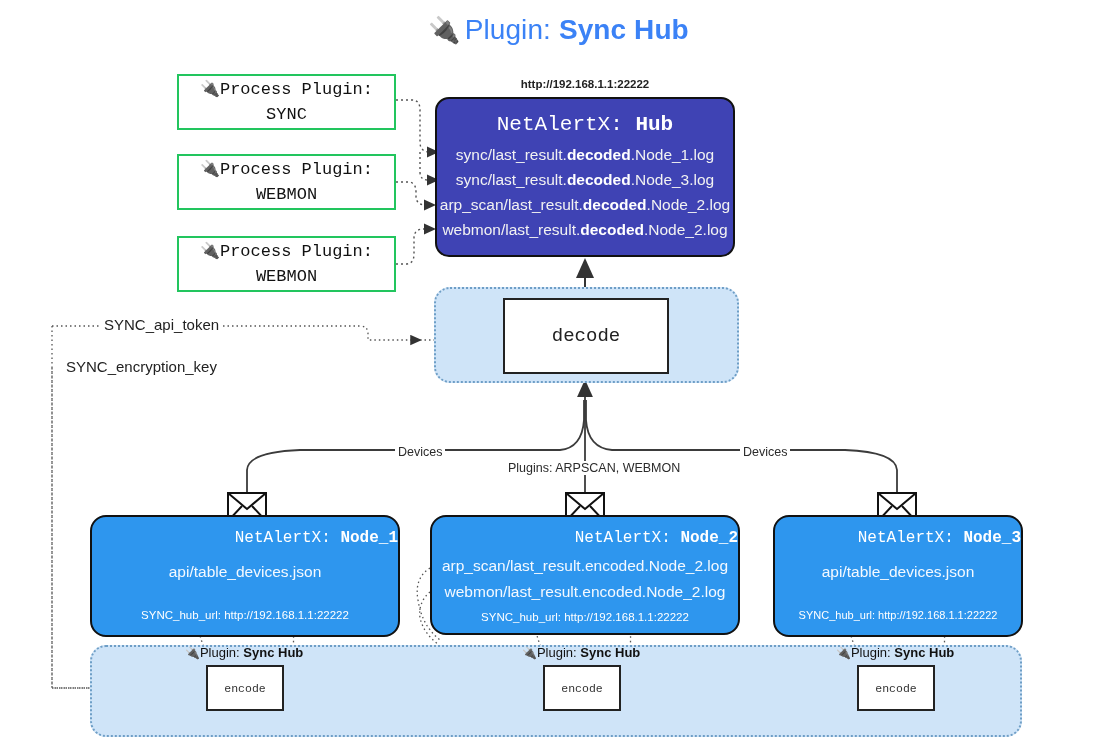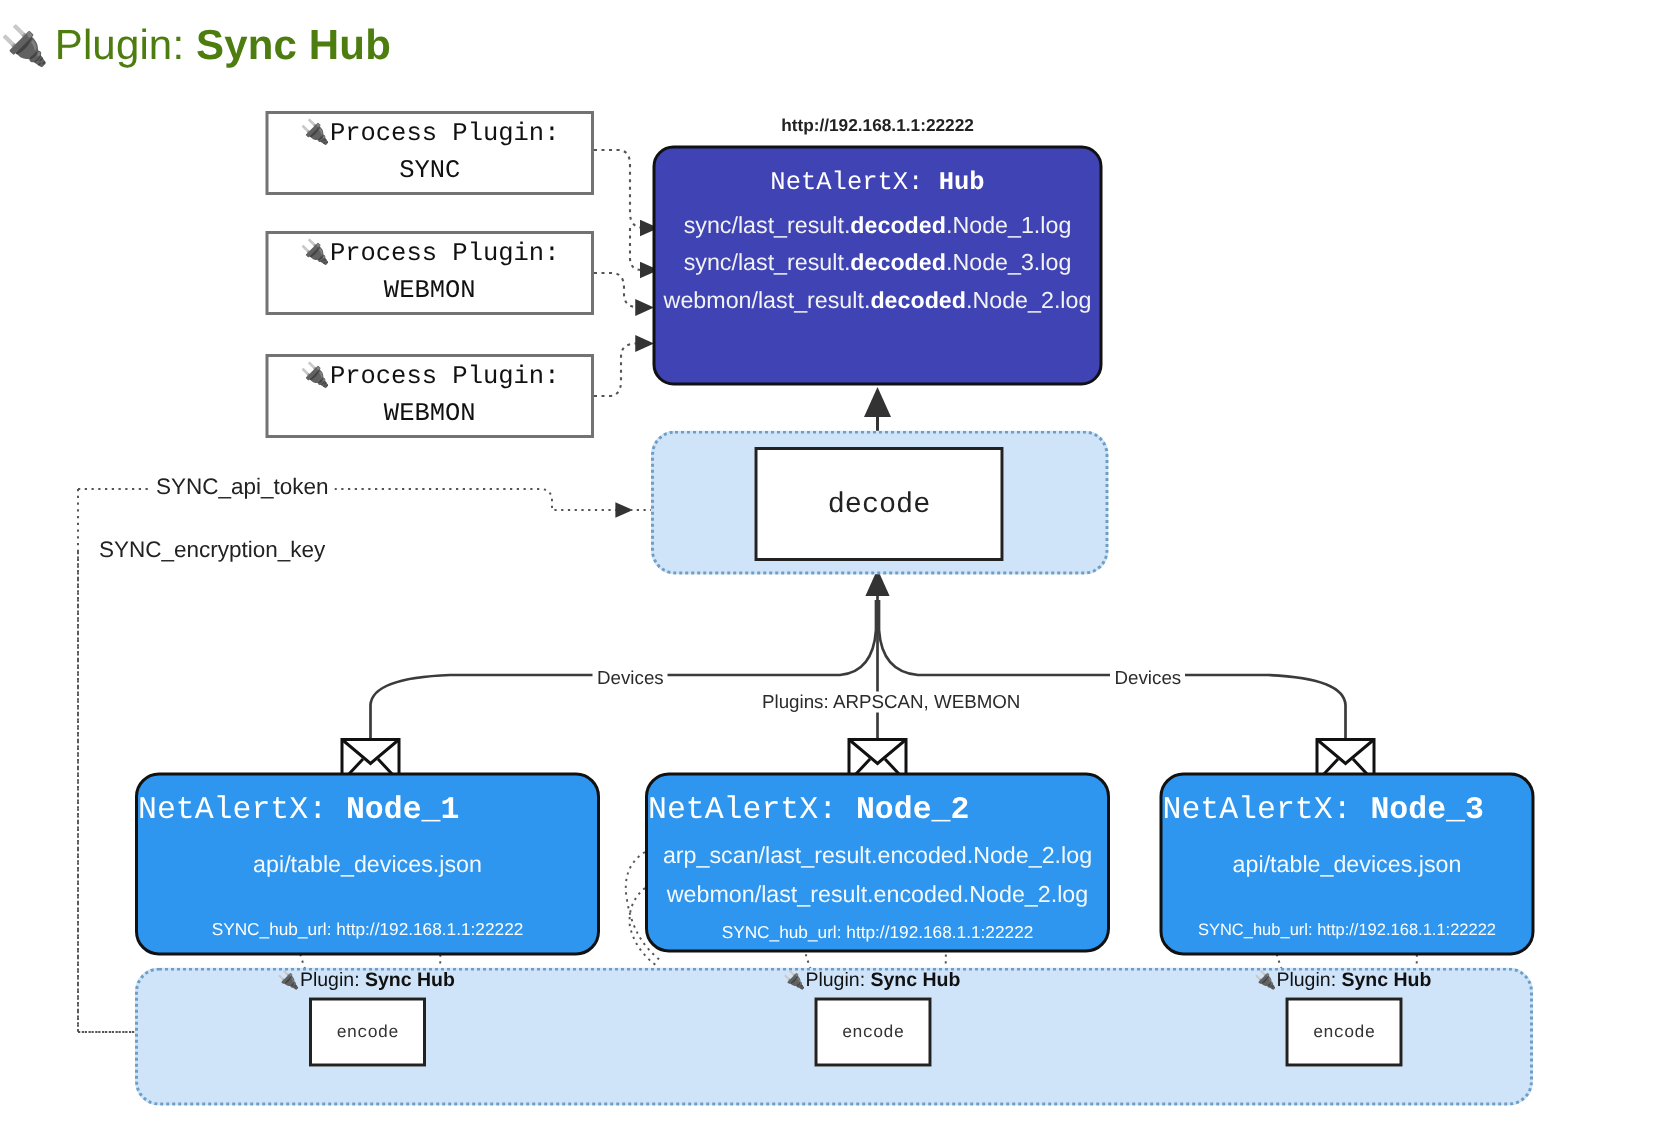--- a/index.html
+++ b/index.html
@@ -3,47 +3,47 @@
 <meta charset="utf-8">
 <style>
   html,body{margin:0;padding:0;background:#ffffff;}
   body{width:1117px;height:754px;position:relative;overflow:hidden;
        font-family:"Liberation Sans", sans-serif;color:#1a1a1a;}
   #stage{position:absolute;left:0;top:0;width:1117px;height:754px;}
   .abs{position:absolute;box-sizing:border-box;}
 
   
   #title{
-    left:0;top:14px;width:1117px;text-align:left;
-    font-size:28px;color:#4d7c0f;letter-spacing:.1px;
+    left:0;top:14px;width:1117px;text-align:center;
+    font-size:28px;color:#3b82f6;letter-spacing:.1px;
   }
   #title .plug{font-size:26px;margin-right:4px;}
   #title .strong{font-weight:bold;}
 
   
   .procbox{
-    background:#ffffff;border:2px solid #737373;
+    background:#ffffff;border:2px solid #22c55e;
     font-family:"Liberation Mono", monospace;
     font-size:17px;line-height:1.45;color:#111;
     display:flex;flex-direction:column;align-items:center;justify-content:center;
     text-align:center;
   }
   .procbox .l1{display:block;white-space:nowrap;}
   .procbox .l2{display:block;white-space:nowrap;}
   .procbox .plug{font-family:"DejaVu Sans",sans-serif;font-size:16px;}
 
   
   #huburl{font-size:11.5px;font-weight:bold;color:#222;text-align:center;white-space:nowrap;}
   #hub{
     background:#3f43b4;border:2px solid #111;border-radius:14px;
     color:#ffffff;padding-top:8px;
   }
   #hub .hubtitle{
     font-family:"Liberation Mono", monospace;
-    font-size:17px;text-align:center;margin-top:6px;margin-bottom:6px;white-space:nowrap;
+    font-size:21px;text-align:center;margin-top:6px;margin-bottom:6px;white-space:nowrap;
   }
   #hub .hubtitle b{font-weight:bold;}
   .hublog{
     font-size:15.5px;line-height:25px;color:#f2f2f2;white-space:nowrap;
     text-align:center;
   }
   .hublog b{font-weight:bold;color:#ffffff;}
 
   
   #decodewrap{
@@ -54,22 +54,22 @@
     display:flex;align-items:center;justify-content:center;
     font-family:"Liberation Mono", monospace;font-size:19px;color:#222;
   }
 
   
   .node{
     background:#2e96ee;border:2.5px solid #111;border-radius:16px;
     color:#ffffff;overflow:hidden;
   }
   .node .ntitle{
-    font-family:"Liberation Mono", monospace;font-size:21px;font-weight:normal;
-    text-align:left;margin-top:12px;white-space:nowrap;
+    font-family:"Liberation Mono", monospace;font-size:16px;font-weight:normal;
+    text-align:right;margin-top:12px;white-space:nowrap;
   }
   .node .ntitle b{font-weight:bold;}
   .node .nline{font-size:15.5px;text-align:center;color:#f4f9ff;line-height:26px;white-space:nowrap;}
   .node .nfoot{font-size:11.5px;font-weight:normal;text-align:center;color:#ffffff;white-space:nowrap;}
 
   
   .envelope{width:40px;height:30px;}
 
   
   #encodewrap{
@@ -182,20 +182,23 @@
       <span>NetAlertX:</span>
       <b>Hub</b>
     </div>
     <div class="hublog">
       <span>sync/last_result.</span><b>decoded</b><span>.Node_1.log</span>
     </div>
     <div class="hublog">
       <span>sync/last_result.</span><b>decoded</b><span>.Node_3.log</span>
     </div>
     <div class="hublog">
+      <span>arp_scan/last_result.</span><b>decoded</b><span>.Node_2.log</span>
+    </div>
+    <div class="hublog">
       <span>webmon/last_result.</span><b>decoded</b><span>.Node_2.log</span>
     </div>
   </div>
 
   <div id="decodewrap" class="abs" style="left:434px;top:287px;width:305px;height:96px;"></div>
   <div id="decodebox" class="abs" style="left:503px;top:298px;width:166px;height:76px;">
     <span>decode</span>
   </div>
 
   <div class="abs pathlabel" style="left:100px;top:316px;">SYNC_api_token</div>

